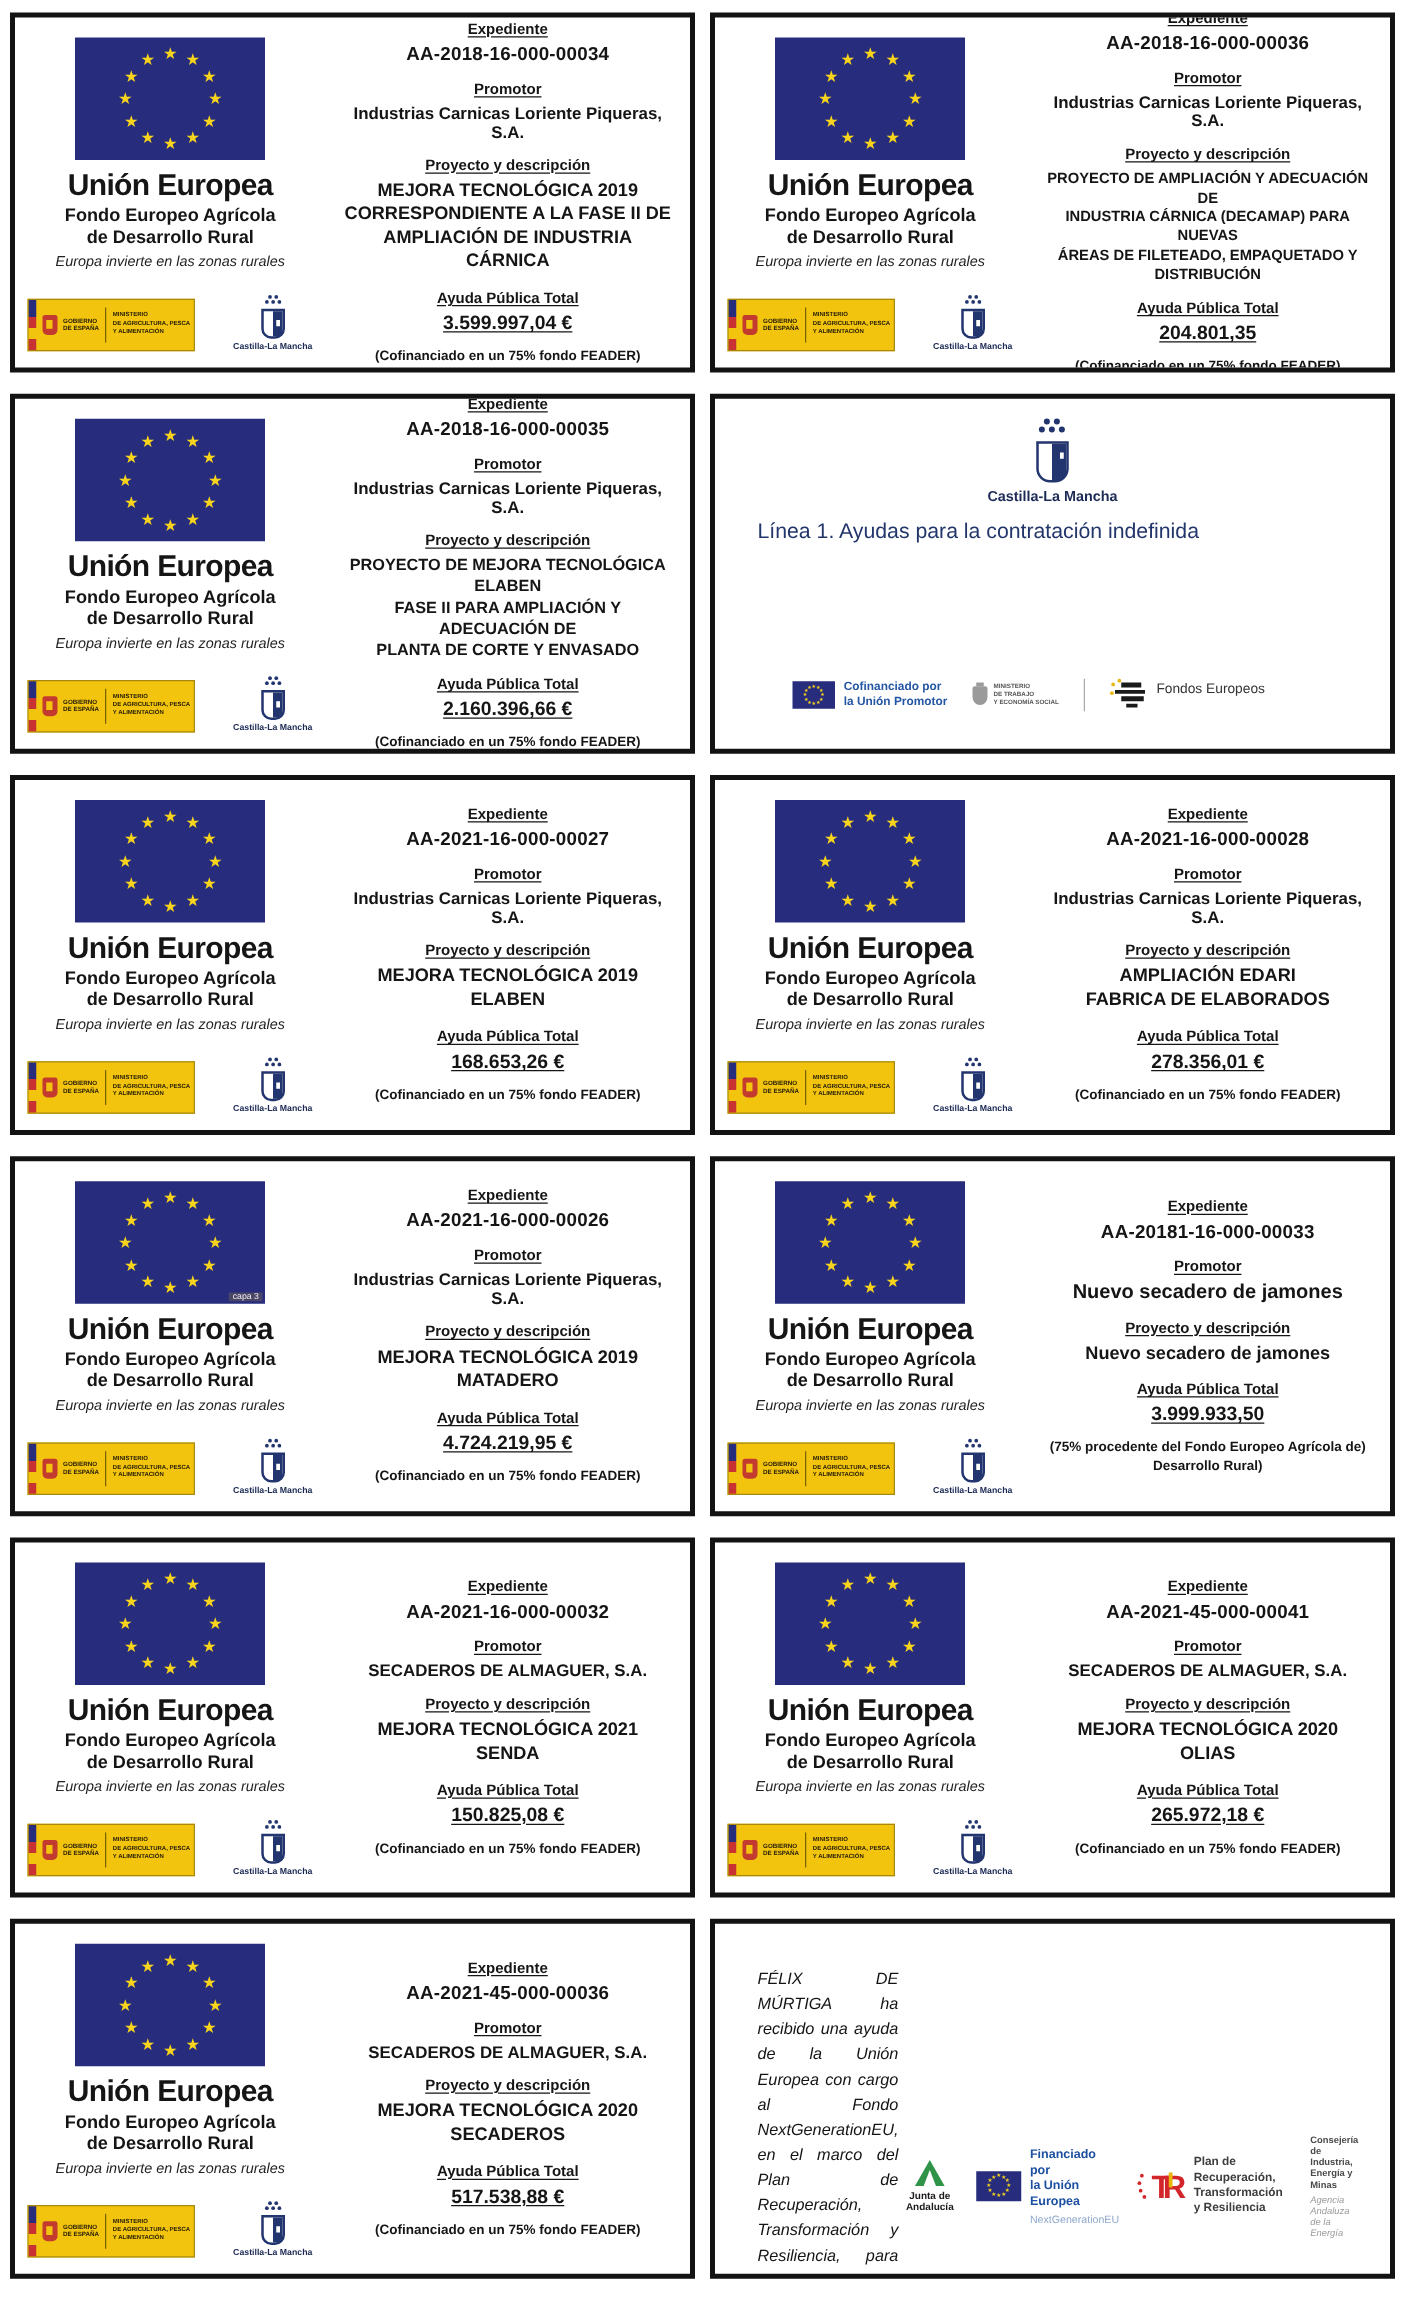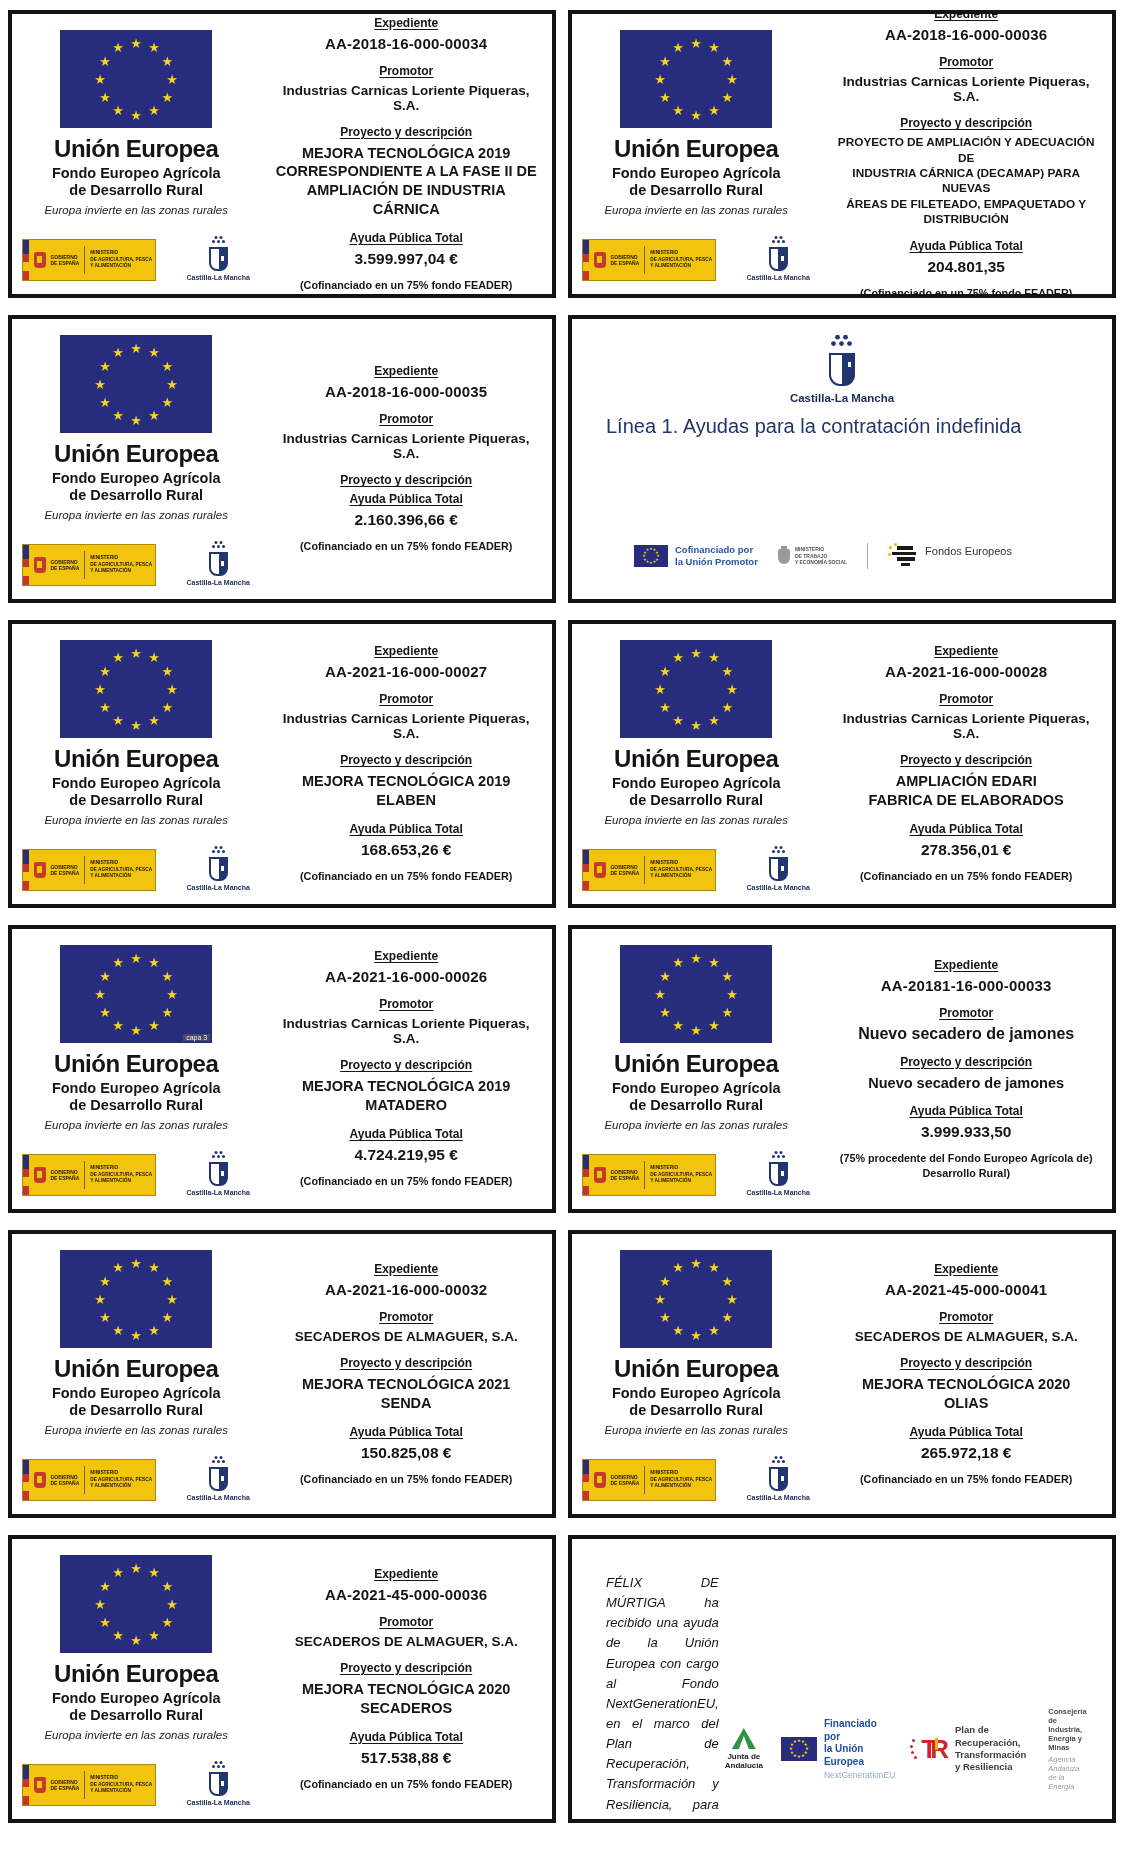--- a/index.html
+++ b/index.html
@@ -34,31 +34,31 @@
 
   .right{width:54%;display:flex;flex-direction:column;justify-content:center;align-items:center;text-align:center;padding:8px 14px;box-sizing:border-box;}
   .lbl{font-size:12px;font-weight:700;text-decoration:underline;text-underline-offset:2px;margin-bottom:5px;}
   .val{font-weight:700;}
   .exp{font-size:15px;margin-bottom:12px;letter-spacing:.2px;}
   .promotor-value{font-size:13.5px;margin-bottom:12px;}
   .promotor-value.big{font-size:16px;}
   .project-value{font-size:14.5px;line-height:1.3;white-space:pre-line;margin-bottom:12px;}
   .project-value.small{font-size:13px;}
   .project-value.xsmall{font-size:11.8px;}
-  .amount{font-size:15.5px;font-weight:700;text-underline-offset:2px;margin-bottom:10px;white-space:pre-line;}
+  .amount{font-size:15.5px;font-weight:700;text-decoration:underline;text-underline-offset:2px;margin-bottom:10px;white-space:pre-line;}
   .note{font-size:10.8px;font-weight:700;white-space:pre-line;line-height:1.35;}
 
   
   .clmcard{display:flex;flex-direction:column;padding:16px 34px;}
   .clm-logo.big{margin:8px auto 0;}
   .clm-logo.big .clm-crown{transform:scale(1.6);transform-origin:center bottom;margin-bottom:7px;}
   .clm-logo.big .clm-shield{width:22px;height:29px;border-radius:0 0 11px 11px;}
   .clm-logo.big .clm-label{font-size:11.5px;margin-top:6px;color:#1c2a55;}
   .clm-title{color:#23366b;font-size:19px;line-height:1.3;margin-top:24px;max-width:455px;}
-  .clm-sub{color:#23366b;font-size:20px;margin-top:11px;}
+  .clm-sub{color:#23366b;font-size:17px;margin-top:11px;}
   .clm-desc{color:#8a8a8a;font-size:12.5px;line-height:1.35;margin-top:7px;max-width:430px;}
   .clm-footer{margin-top:auto;margin-bottom:14px;display:flex;align-items:center;gap:20px;padding-left:28px;}
   .eu-flag.tiny{width:34px;height:22px;}
   .foot-eu{display:flex;align-items:center;}
   .eu-cofin{font-size:9.5px;font-weight:700;color:#2456a4;white-space:pre-line;line-height:1.3;margin-left:7px;}
   .foot-min{display:flex;align-items:center;gap:5px;}
   .min-emblem{width:12px;height:15px;background:#9a9a9a;border-radius:2px 2px 6px 6px;position:relative;flex:none;}
   .min-emblem::before{content:"";position:absolute;top:-3px;left:3px;width:6px;height:3px;background:#9a9a9a;}
   .min-text{font-size:5px;font-weight:700;color:#555;white-space:pre-line;line-height:1.35;}
   .foot-div{width:1px;height:26px;background:#aaa;}
@@ -248,20 +248,23 @@
           <div class="clm-label">Castilla-La Mancha</div>
         </div>
       </div>
     </div>
     <div class="right">
       <div class="lbl">Expediente</div>
       <div class="val exp">AA-2018-16-000-00035</div>
       <div class="lbl">Promotor</div>
       <div class="val promotor-value">Industrias Carnicas Loriente Piqueras, S.A.</div>
       <div class="lbl">Proyecto y descripción</div>
+      <div class="val project-value small">PROYECTO DE MEJORA TECNOLÓGICA ELABEN
+FASE II PARA AMPLIACIÓN Y ADECUACIÓN DE
+PLANTA DE CORTE Y ENVASADO</div>
       <div class="lbl">Ayuda Pública Total</div>
       <div class="amount">2.160.396,66 €</div>
       <div class="note">(Cofinanciado en un 75% fondo FEADER)</div>
     </div>
   </div>
 
   <div class="card clmcard">
     <div class="clm-logo big">
       <div class="clm-crown"></div>
       <div class="clm-shield"></div>

